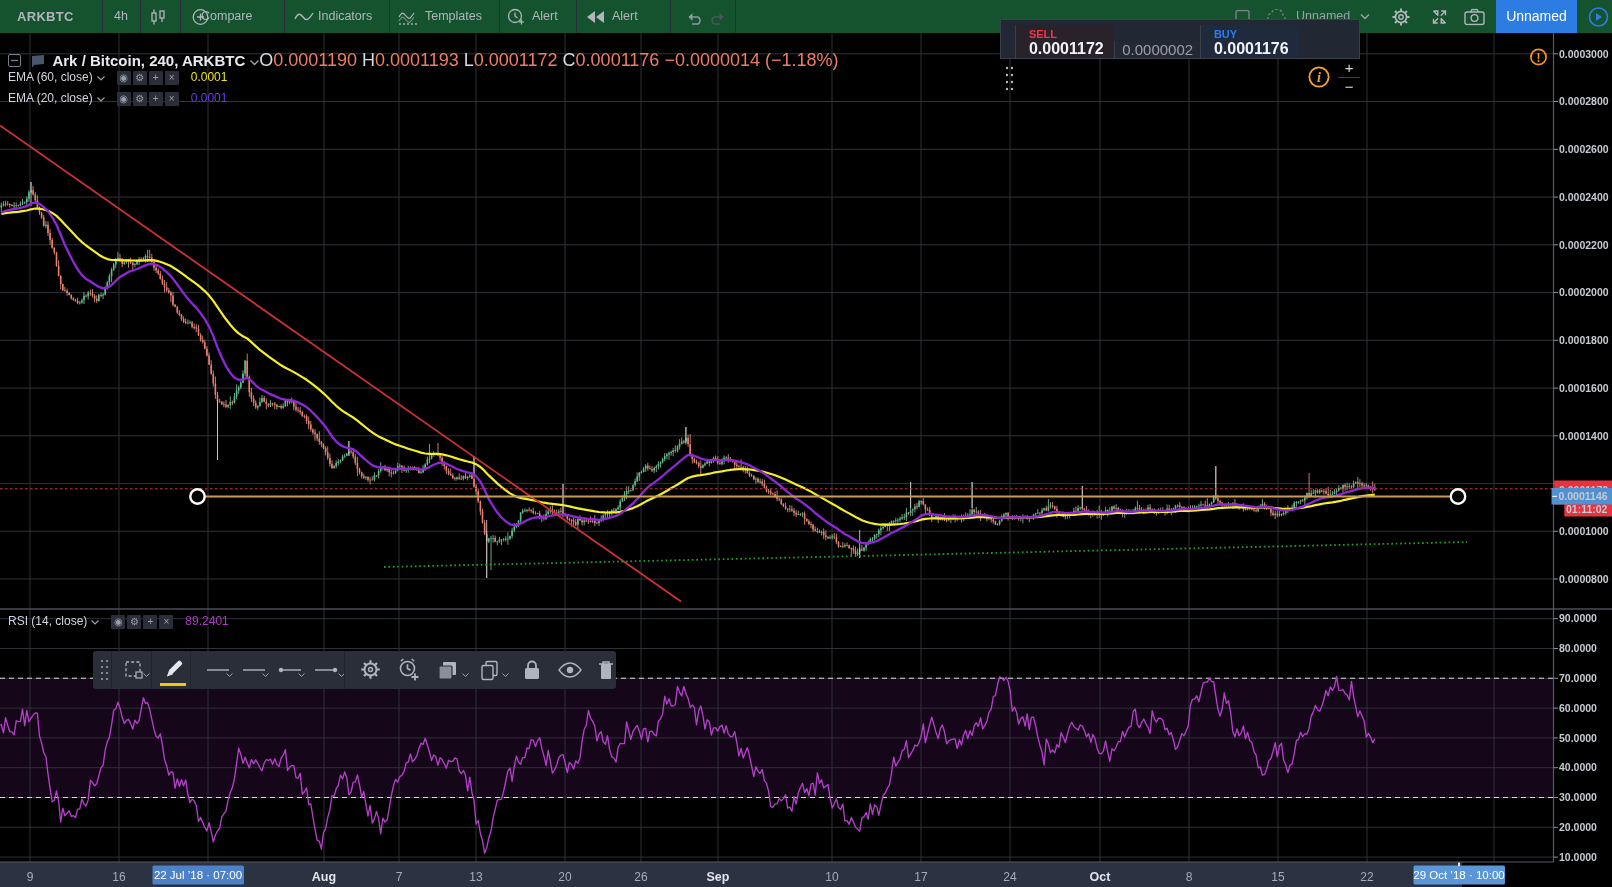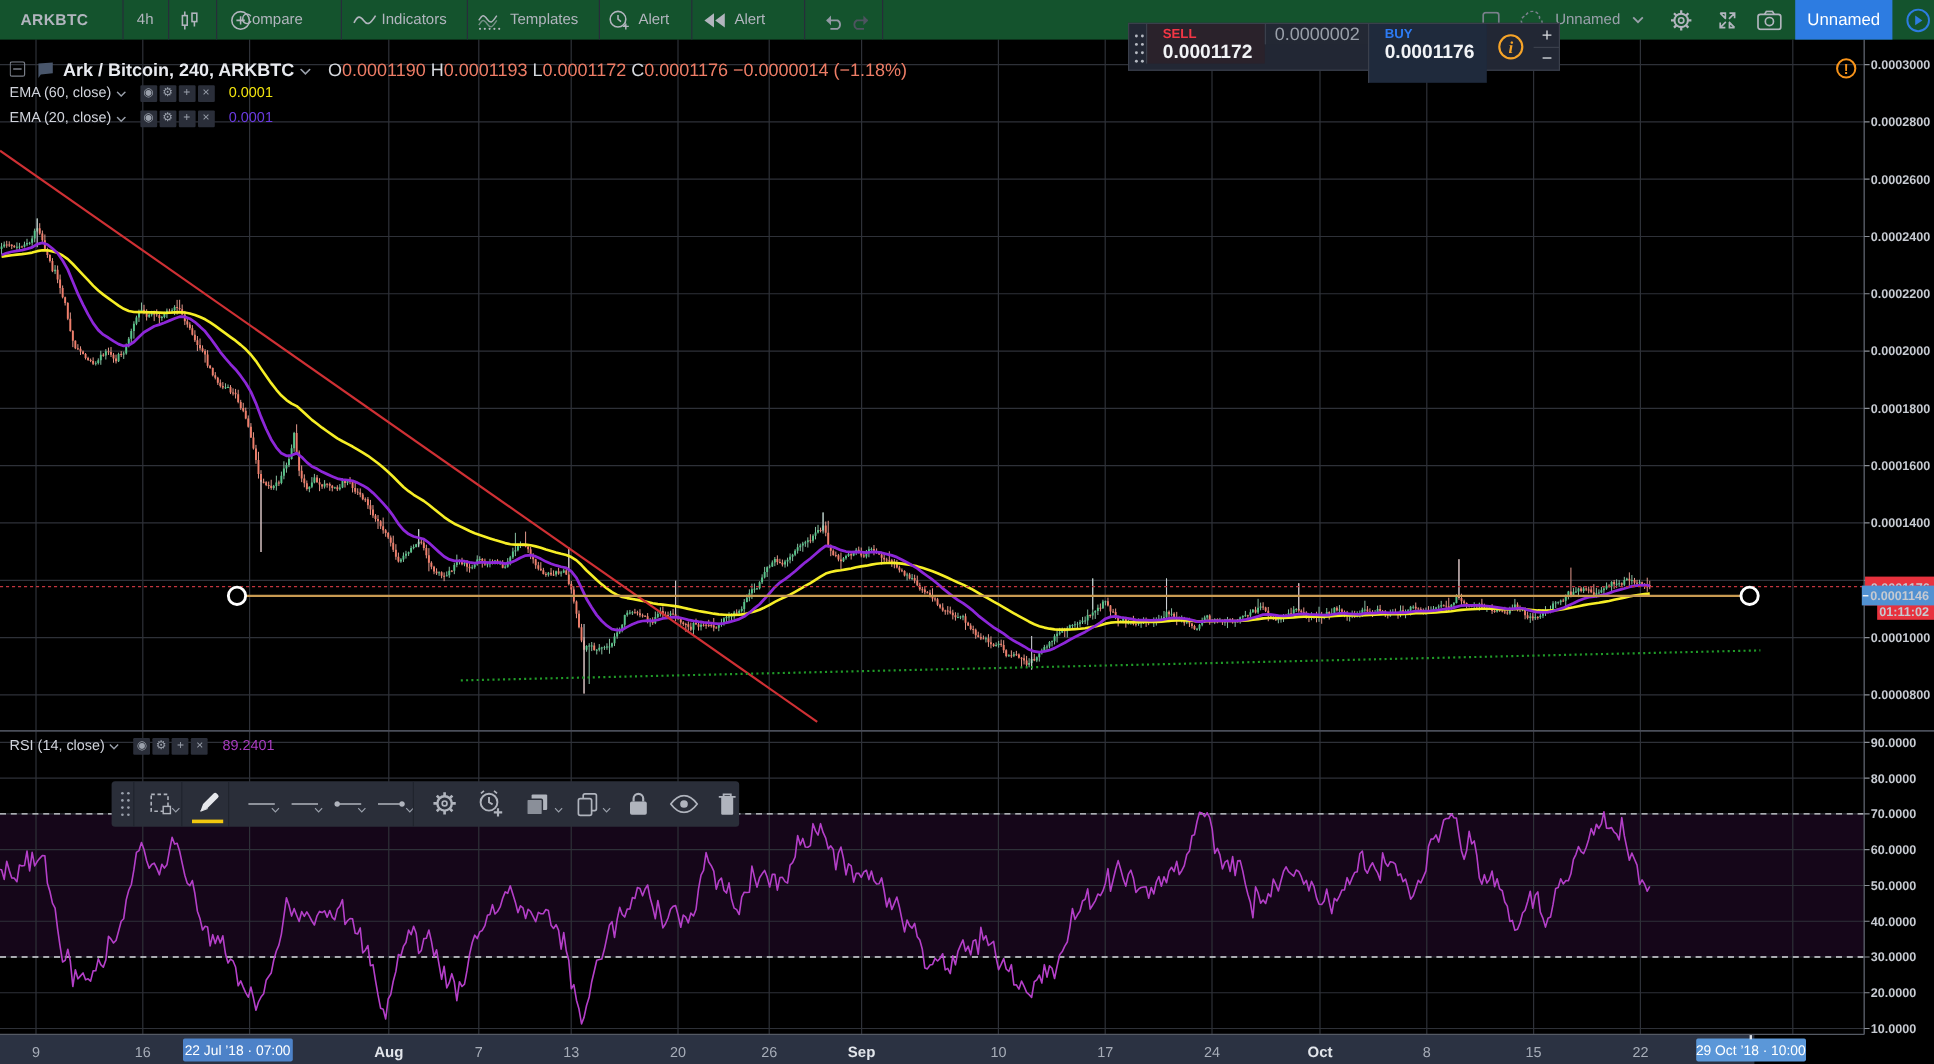--- a/index.html
+++ b/index.html
@@ -8,21 +8,21 @@
 .bl{font:12px "Liberation Sans",sans-serif;fill:#a7adb8;text-anchor:middle}
 .bm{font:bold 12.5px "Liberation Sans",sans-serif;fill:#e2e5ea;text-anchor:middle}
 .bh{font:11.5px "Liberation Sans",sans-serif;fill:#fff}
 #tb{position:absolute;left:0;top:0;width:1612px;height:33px;background:#14532d;z-index:5}
 #tb .it{position:absolute;top:0;height:33px;line-height:33px;color:#b2b5be;font-size:12.5px;white-space:nowrap}
 #tb .sep{position:absolute;top:0;width:1px;height:33px;background:#272d3a}
 #tb svg{position:absolute;top:50%;transform:translateY(-50%)}
 .ttl{position:absolute;color:#e8eaef;font-weight:bold}
 .leg{position:absolute;z-index:3;white-space:nowrap}
 .lbtn{display:inline-block;width:14px;height:14px;background:#2a2e39;color:#9aa0ab;font-size:10px;line-height:14px;text-align:center;margin-right:2px;vertical-align:middle;border-radius:1px}
-#widget{position:absolute;left:940px;top:19px;width:360px;height:40px;background:#222734;border:1px solid #3a3f4b;z-index:6;display:flex;align-items:flex-start}
+#widget{position:absolute;left:1000px;top:19px;width:360px;height:40px;background:#222734;border:1px solid #3a3f4b;z-index:6;display:flex;align-items:flex-end}
  .ohlc{color:#ee7d66}</style></head><body>
 <svg id="cv" width="1612" height="887">
     <rect width="1612" height="887" fill="#000"></rect>
     <rect x="0" y="862" width="1462" height="25" fill="#2b3242"></rect>
     <rect x="0" y="678.3" width="1553.5" height="119.2" fill="rgba(160,50,190,0.13)"></rect>
     <path d="M30 33V862M119 33V862M208 33V862M324 33V862M399 33V862M476 33V862M565 33V862M641 33V862M718 33V862M832 33V862M921 33V862M1010 33V862M1100 33V862M1189 33V862M1278 33V862M1367 33V862M1494 33V862M0 53.8H1553.5M0 101.5H1553.5M0 149.3H1553.5M0 197.1H1553.5M0 244.8H1553.5M0 292.6H1553.5M0 340.3H1553.5M0 388.1H1553.5M0 435.8H1553.5M0 483.6H1553.5M0 531.3H1553.5M0 579H1553.5M0 618.7H1553.5M0 648.5H1553.5M0 678.3H1553.5M0 708.1H1553.5M0 737.9H1553.5M0 767.7H1553.5M0 797.5H1553.5M0 827.3H1553.5M0 857.1H1553.5" stroke="#2e3138" stroke-width="1" fill="none"></path>
     <path d="M0 678.3H1553.5 M0 797.5H1553.5" stroke="#d8dbe0" stroke-width="1.1" stroke-dasharray="5 4" fill="none"></path>
     <path d="M-0.8 204.2V210.6M1.3 202.4V212M3.5 201.3V206.5M14.1 202V208.3M16.2 202.4V209.4M20.4 201.4V206.3M22.5 199V205.1M24.7 201.5V204M26.8 196.4V204.9M28.9 190.5V201.9M31 182V193.5M45.9 220.9V228.4M79.8 301V304.6M81.9 298.6V303.8M84 292.3V304M88.2 290.9V299.6M98.8 293.9V301.7M103.1 293V299.1M105.2 286.2V295.6M107.3 280.8V289.5M109.4 273.9V285.6M111.6 267.7V282.2M113.7 263V271M115.8 258V268.3M117.9 252.1V260.7M124.3 261.3V264.9M126.4 259V263.8M134.9 263.2V267.4M137 259.8V265.3M139.1 257.1V265.1M143.4 256.9V260.4M145.5 254.3V262.6M187.9 319.4V324.2M190 320.4V323.4M228.1 404.1V408.2M230.3 396.4V408.8M234.5 393V403.6M236.6 384.4V399.4M238.7 385.5V393.9M240.8 380.8V389.3M243 370.4V383M245.1 359.9V376.5M257.8 405.3V410.2M259.9 397.6V406.8M262 394.9V402.8M270.5 400.1V407.1M279 405.6V407.4M283.2 403.4V408.8M285.4 398.6V406.8M289.6 399.7V404.3M334.1 465.1V469M336.2 460.4V468.3M338.3 459V465.5M340.5 459.6V463.3M342.6 454.8V460.9M344.7 453.7V457.8M346.8 453.2V456.2M348.9 441V455.2M365.9 476.1V479.9M372.3 476.2V480.4M374.4 472.3V481.5M378.6 469V478.5M380.7 462.2V472.7M382.9 466.2V470.4M387.1 467.3V471.9M393.5 470.7V474.4M395.6 469.5V474M397.7 462.8V471.4M399.8 463.6V469.7M406.2 468.7V472.8M408.3 465.7V472.8M412.5 466.6V470.3M416.8 467.1V470.7M421 470.9V473.9M423.1 465.1V473.1M425.2 463.2V471.1M427.4 456.4V465.7M429.5 444V463.4M431.6 453V459.5M433.7 451.2V456.7M457 476.6V480.5M463.4 475.5V480.5M467.6 475.7V480.5M469.8 474V477.6M488.8 537.7V543.1M491 536V570M493.1 535V542.6M497.3 540.8V545.4M499.4 536.7V542.9M501.5 539V545.3M503.7 538.1V541.6M505.8 536.1V541.5M507.9 532.3V544.8M510 535.5V539.8M512.1 527.7V538.4M514.3 523.1V532.3M516.4 522.9V528.3M518.5 520.1V527M520.6 512.2V522.8M522.7 508.6V513.9M524.9 508.3V512.1M527 509V512.5M541.8 515V522.3M546.1 509.6V520.1M548.2 509.5V515.2M550.3 506.1V513.8M558.8 509V514.6M577.9 518.4V529.2M584.2 517.3V525.4M599 519V526M601.2 515.6V522.3M603.3 514.4V521.3M605.4 512.6V520M607.5 510.2V519.2M609.6 511.1V518M611.8 509V515.7M616 507.9V513.3M618.1 505.3V510.5M620.2 499.2V510.6M622.4 495.4V502M624.5 491.1V501.1M626.6 486.4V499.2M628.7 486.2V494M630.8 489.8V491.6M633 484.3V491.2M635.1 478.6V486.7M637.2 472.4V482.1M639.3 471.9V480.9M641.4 470.5V473.6M643.6 467V472.5M645.7 464.2V471.8M654.2 466.5V473M656.3 464.7V472.1M658.4 461.2V469.5M660.5 461.5V467.6M662.6 457.7V463.5M664.7 453.1V461.3M666.9 453V459.2M669 451.5V459.8M671.1 450.6V455.7M673.2 447.8V456.3M677.5 445.2V452.3M679.6 439.1V449.5M681.7 437.4V444.6M685.9 427V444.7M702.9 464.2V468.4M705 462.2V466.4M707.1 460.7V464.1M711.4 459.6V463.5M713.5 456.6V462.6M722 458.3V465.4M724.1 455.4V464.4M726.2 456.2V460.1M755.9 477.2V483.7M760.1 478.3V483.4M798.3 510.6V515.2M800.4 513.1V516M802.5 512.3V516.9M821.6 530.5V535.4M830.1 535.3V538.9M832.2 534.1V539.7M840.7 545.2V547.3M844.9 543.3V547.6M857.6 548.5V556.1M859.7 547.4V558M864 547V551.8M866.1 543.8V551.3M868.2 540.5V545.4M870.3 537.4V542.8M872.5 537.1V542M874.6 534.2V540.3M876.7 533.7V538.7M878.8 528.5V537.1M880.9 524.8V535.4M883.1 523.2V529.6M885.2 523V527.4M889.4 521.9V531.2M891.5 520.5V525.5M893.7 520.1V524.4M895.8 517.7V522.9M897.9 518.2V523.4M900 516.6V522.4M902.1 514.1V520M904.3 513.7V520.1M906.4 507.9V521M910.6 482V516.3M912.7 508.5V515.8M914.9 503.8V512.5M919.1 499.8V507.4M921.2 500.5V504.5M933.9 516.7V519M936 514V519.4M940.3 516.5V520.4M942.4 518.2V520.6M948.8 515.3V521.5M950.9 516.5V523.2M953 514.4V520M961.5 514.5V522.5M963.6 514.4V521.3M965.7 512.4V517.8M967.8 513.1V516.2M970 509.2V517M972.1 482V515.3M976.3 506.9V513.7M984.8 512.9V518.7M989 515.5V520.1M997.5 523.2V525.5M999.6 519.9V525.6M1001.8 514.7V521.9M1003.9 513V519.2M1006 512.4V516.4M1012.3 515.2V520.1M1016.6 514.9V517.7M1020.8 515.7V521.5M1022.9 514.1V523.4M1029.3 516.8V522.4M1031.4 515.8V518.9M1033.5 513.8V519.7M1035.7 512.7V516.4M1037.8 509.1V514M1042 507.8V515.2M1044.1 507.5V510.7M1048.4 499V511.6M1050.5 502.2V508.6M1065.3 512.4V519.4M1067.5 513.2V518.9M1069.6 511.7V518.3M1073.8 507.8V514.9M1078.1 505.1V513.3M1080.2 506.8V510.1M1092.9 510.2V516.9M1099.2 505.6V518.2M1103.5 511.5V516M1105.6 506.7V514.4M1109.8 507V513.6M1112 505.9V513.1M1116.2 504.2V510.5M1124.7 511.4V517.9M1126.8 508.8V515.1M1131 509.4V514.5M1133.2 508.8V514.7M1135.3 506.4V514M1137.4 500.6V510.7M1145.9 508.3V512M1148 504.7V510.5M1158.6 508V514M1160.7 507.6V512.4M1167.1 504.5V514.3M1171.3 507.9V515.2M1173.4 507.6V512.6M1175.5 504.9V512.9M1177.7 504.4V507.7M1188.3 506.3V512.3M1192.5 505.3V509.8M1194.6 505V510.6M1196.7 505.7V510.5M1198.9 503.7V509.8M1201 500.7V506.8M1209.5 503.5V508M1211.6 501.7V505.9M1213.7 495.2V502.9M1228.5 501.9V506.6M1232.8 502.2V508.9M1239.1 505.9V509.9M1241.3 505V507.8M1247.6 507.1V510.5M1258.2 505.6V512.2M1260.3 503.8V509.1M1262.4 499.1V508.6M1268.8 506.4V509.4M1275.2 510.7V519.1M1279.4 510.9V516.7M1283.6 511.2V515.8M1285.8 507.5V515.1M1287.9 505.1V513.3M1292.1 504.7V511.1M1294.2 501V509.1M1296.4 500.9V506.7M1298.5 501.2V503.7M1300.6 499.6V504.3M1304.8 495.4V506.8M1307 492.4V499.5M1311.2 489.8V496.7M1313.3 489.2V494.1M1315.4 489.6V497.6M1319.7 488.8V494.2M1330.3 489.9V498M1332.4 491.1V495.5M1334.5 489.1V494.4M1336.6 488.7V495.3M1338.8 485.4V491.5M1343 484.3V493.6M1347.2 482.8V490.1M1349.3 483.4V489.1M1353.6 480.7V488.5M1355.7 481.4V484M1359.9 479.2V487.1M1366.3 483.1V487.2" stroke="#8ec7a8" stroke-width="0.8" fill="none"></path>
     <path d="M5.6 200.7V206.5M7.7 201.1V205.8M9.8 203.5V207.6M11.9 204.1V206.5M18.3 204.7V206.3M33.1 186V195.7M35.3 192.1V203.2M37.4 195.4V208.3M39.5 206.4V214.9M41.6 211.9V218.8M43.7 215.1V226.8M48 221.3V236M50.1 228.8V244.8M52.2 237.9V248.7M54.3 247.2V254.6M56.5 251.8V266.8M58.6 260.4V276.4M60.7 275.1V289.3M62.8 283.6V291M64.9 286.8V291.7M67.1 288.6V295.8M69.2 292.1V295.4M71.3 294.2V299.6M73.4 297.3V300.8M75.5 298.8V301.8M77.6 297.8V304.2M86.1 294.3V297.3M90.4 289.7V295.8M92.5 289.2V297.5M94.6 294.1V302.3M96.7 295.5V302.9M101 292.6V297.5M120 254V261.9M122.2 257.7V267.1M128.5 258.9V267.6M130.6 257.8V264M132.8 261.7V269.9M141.2 257.3V261.2M147.6 249.9V262.1M149.7 249.8V258.8M151.8 253.8V262.7M154 259.1V270.9M156.1 265.6V273M158.2 268.5V275.1M160.3 270.9V279.6M162.4 275.2V285M164.5 280V292.5M166.7 282.1V292M168.8 287.8V293.7M170.9 291V302.2M173 291.8V306.5M175.1 304.1V307.4M177.3 306.2V313.7M179.4 310.1V316.2M181.5 314V320.8M183.6 316.2V323M185.7 318.4V324.3M192.1 320.9V328.4M194.2 323.6V329.6M196.3 324.1V332.1M198.5 324.8V336.1M200.6 333.2V341.6M202.7 335.7V343.5M204.8 339.7V349.4M206.9 346.2V356.4M209.1 352.6V365M211.2 360.2V374.7M213.3 370.7V386.5M215.4 376.5V398.8M217.5 391.8V460M219.7 398.9V402.8M221.8 401V405.1M223.9 401.3V407.4M226 399.8V408.2M232.4 400.5V405M247.2 353.6V379.2M249.3 375.4V396.8M251.4 387.9V401.8M253.6 395.3V406.1M255.7 400.4V408.9M264.2 395.8V402.4M266.3 398.5V409.3M268.4 403.3V407.4M272.6 402.7V406.4M274.8 402.1V409M276.9 404.1V409.5M281.1 404.4V409.2M287.5 399.3V406.3M291.7 397.6V403.5M293.8 400.6V410.4M296 401.7V411.6M298.1 406.9V412.5M300.2 407V414.4M302.3 410.8V416.9M304.4 414.5V418.4M306.6 414.2V424.1M308.7 416.6V429.1M310.8 420.9V431.6M312.9 428.3V434.8M315 429.2V440.8M317.2 433.4V440.9M319.3 431.3V444.8M321.4 440.8V447.3M323.5 443.3V449.2M325.6 446.2V455.4M327.7 446.4V460M329.9 453.5V466.5M332 460.5V468.8M351.1 449V453.8M353.2 450.1V458.7M355.3 453.9V465.3M357.4 456.8V476.1M359.5 467.7V474.4M361.7 471.5V478.5M363.8 473.6V479.1M368 476.1V481.9M370.1 477V484.3M376.5 475V476.8M385 464.8V471.1M389.2 466.7V476.4M391.3 469.3V477.2M401.9 465V473M404.1 465.5V471.5M410.4 466.2V470.4M414.6 466V470.3M418.9 466.8V473.6M435.8 452.7V455.4M438 443V456.1M440.1 454.9V460.8M442.2 455.6V465.9M444.3 461V469.6M446.4 465.6V474M448.6 468.2V475.4M450.7 468.5V475.9M452.8 473.2V478.8M454.9 476.8V480.7M459.2 473.3V480M461.3 475.3V480M465.5 473.1V479M471.9 473.7V479.2M474 456V487.8M476.1 484.2V494.7M478.2 488.4V503M480.4 500.4V515.2M482.5 508.7V523.6M484.6 519.9V535.2M486.7 530.9V578M495.2 535.6V542.3M529.1 507.4V511.3M531.2 508.9V512.9M533.3 507.7V514.4M535.5 511.3V514.7M537.6 512.8V514.2M539.7 510.9V519.5M543.9 514.4V520.7M552.4 505.4V515.1M554.5 509.6V513.3M556.7 509.7V514.3M560.9 507.5V512.8M563 484V517.7M565.1 513V516.5M567.3 514.4V520.6M569.4 517.7V521.6M571.5 518.9V526.5M573.6 517.9V525.7M575.7 518.8V526M580 515.5V520.9M582.1 517.5V525.5M586.3 517.8V522.2M588.4 519.9V524M590.6 516.5V522.6M592.7 520V523M594.8 515V526.1M596.9 521.9V523.8M613.9 507.8V512.7M647.8 462.8V470.7M649.9 465.6V469.6M652 466.3V472.1M675.3 445.2V452.7M683.8 439.7V443.7M688.1 434.6V446.9M690.2 434V456.4M692.3 453.7V463.5M694.4 457.8V463.2M696.5 459.6V464.4M698.7 461.6V467.8M700.8 460.5V474.3M709.3 460.9V466.3M715.6 455.5V461.2M717.7 456.3V464.5M719.9 459.2V464.9M728.3 454.2V462.7M730.5 457V461.5M732.6 459.4V462.4M734.7 461.3V470.5M736.8 460.8V468.5M738.9 464.7V468.3M741.1 459.4V468.8M743.2 465.7V472.4M745.3 465.9V473.6M747.4 466.6V473.7M749.5 471.4V477.1M751.6 473.7V476.8M753.8 475.2V480.4M758 477.4V482.9M762.2 478.9V486.1M764.4 479.7V488.5M766.5 485.6V492.3M768.6 489V494.1M770.7 488.6V495.3M772.8 492.5V494.5M775 491.5V497.9M777.1 490.2V501.4M779.2 497.6V501.2M781.3 498.2V505.1M783.4 503.1V507.3M785.6 502.7V509.8M787.7 508.1V512.3M789.8 505.1V512.2M791.9 505.5V511.9M794 508.1V516.2M796.2 510.2V517.2M804.6 511.3V524.9M806.8 518.1V521.7M808.9 519.4V525.2M811 521.4V528.2M813.1 523.8V532.3M815.2 526.4V531.3M817.4 527.7V533.4M819.5 529.6V532.7M823.7 528.5V539.1M825.8 530.3V540.3M828 535.9V539.1M834.3 533V539.1M836.4 533.5V544.2M838.5 541V547.8M842.8 542V548.2M847 542.4V546.6M849.1 544.5V548.8M851.3 547.6V556.6M853.4 545.4V553.7M855.5 546.6V556.6M861.9 544.9V551M887.3 523.2V530.9M908.5 512V514.8M917 502.9V509.5M923.3 498V505.4M925.4 504.2V513.3M927.6 507.4V510.8M929.7 507.1V516M931.8 513.1V522M938.2 514V523M944.5 513.2V521.2M946.6 516.3V522.1M955.1 514.6V522.4M957.2 516.6V521M959.4 515.8V519.1M974.2 508.7V518.5M978.4 510.2V515.9M980.6 509.9V521M982.7 513.8V517.6M986.9 514.1V521.4M991.2 514.8V522.5M993.3 518.8V523.7M995.4 520.6V524.9M1008.1 511.9V520.6M1010.2 516V518.2M1014.5 515.3V519.4M1018.7 516.4V520.8M1025.1 515.3V518.5M1027.2 515V519.7M1039.9 512.3V516.1M1046.3 505.6V511.3M1052.6 501.9V508.3M1054.7 505.6V510.1M1056.9 505.8V517.7M1059 511.8V515.7M1061.1 513.4V516.7M1063.2 511.8V517.4M1071.7 511.6V515.4M1075.9 506.5V513.7M1082.3 486V510.5M1084.4 507.8V510.8M1086.5 506.2V513M1088.6 509.4V515.6M1090.8 513.1V518.4M1095 512.1V515.6M1097.1 509.8V518.6M1101.4 509.9V519.8M1107.7 509.4V516.3M1114.1 505.2V509.7M1118.3 507V511M1120.4 508.7V514.3M1122.6 509.1V517.3M1128.9 509V514.9M1139.5 505V511.9M1141.6 507V512.5M1143.8 508.4V514.2M1150.1 504.1V511.7M1152.2 508.3V512.4M1154.4 508.4V514.2M1156.5 510.3V515.4M1162.8 507.2V512.2M1165 509.9V515.6M1169.2 504.7V512.6M1179.8 502.1V510.9M1181.9 506.1V509.2M1184 506.1V510.4M1186.1 507V512.2M1190.4 505.1V510.5M1203.1 503.7V505.4M1205.2 500.6V509M1207.3 498.1V509.4M1215.8 466V499.9M1217.9 494.8V504.3M1220.1 499.7V504.9M1222.2 502V506.8M1224.3 504V506.3M1226.4 503.6V506.1M1230.7 503.2V506.7M1234.9 499V508.4M1237 503.1V508.3M1243.4 503.5V511.6M1245.5 507.4V510.7M1249.7 507.4V509.9M1251.9 506.3V510.3M1254 505.7V511.7M1256.1 507.9V512.3M1264.6 502V509.5M1266.7 504.6V510M1270.9 506.1V516.1M1273 509.6V516.2M1277.3 510.9V517.2M1281.5 513.4V516.4M1290 507.5V511.2M1302.7 498.9V501.7M1309.1 473V497.8M1317.6 489.2V493.7M1321.8 489.5V492.6M1323.9 488.8V494.5M1326 488.9V494.4M1328.2 486.8V497.5M1340.9 486.9V489.6M1345.1 483.3V490.7M1351.5 485.3V488.4M1357.8 477V488.2M1362.1 481.6V487.3M1364.2 483.2V488.3M1368.4 484.7V488.2M1370.5 485.9V490.8M1372.7 481.4V493.2M1374.8 484V491" stroke="#eda092" stroke-width="0.8" fill="none"></path>
     <path d="M-0.8 207.4V209.2M1.3 205.5V207.4M3.5 203.8V205.5M14.1 205.6V206.4M16.2 205.4V206.2M20.4 203.8V205.6M22.5 202.4V203.8M24.7 202.3V203.1M26.8 198.8V202.3M28.9 192.2V198.8M31 190.3V192.2M45.9 224.7V226M79.8 302.4V303.2M81.9 300.3V302.4M84 295.7V300.3M88.2 292.8V296.2M98.8 295.1V301.1M103.1 294.6V295.4M105.2 288.4V294.6M107.3 282.3V288.4M109.4 275.9V282.3M111.6 269.8V275.9M113.7 264.6V269.8M115.8 259.9V264.6M117.9 258.1V259.9M124.3 262.2V264M126.4 259.7V262.2M134.9 264.2V265M137 260.8V264.2M139.1 258.9V260.8M143.4 258.5V259.3M145.5 255.9V258.5M187.9 322.7V323.5M190 322.6V323.4M228.1 405V406.7M230.3 402.1V405M234.5 396.4V402.4M236.6 390.5V396.4M238.7 387.5V390.5M240.8 382.6V387.5M243 373.6V382.6M245.1 360.8V373.6M257.8 405.7V407.5M259.9 402.1V405.7M262 398V402.1M270.5 403.2V405.5M279 406.1V406.9M283.2 406.2V407.7M285.4 400.2V406.2M289.6 400.9V402.6M334.1 466.3V468M336.2 463.1V466.3M338.3 461.4V463.1M340.5 460.2V461.4M342.6 456.6V460.2M344.7 455.8V456.6M346.8 453.6V455.8M348.9 451.5V453.6M365.9 476.9V477.7M372.3 479.4V480.2M374.4 475.6V479.4M378.6 470.9V475.7M380.7 467V470.9M382.9 466.6V467.4M387.1 469V470.3M393.5 472.7V473.6M395.6 470.4V472.7M397.7 466.2V470.4M399.8 465.8V466.6M406.2 470.3V471.1M408.3 469.2V470.3M412.5 467V469.4M416.8 469.5V470.3M421 472.2V473.1M423.1 467.9V472.2M425.2 464.4V467.9M427.4 459.5V464.4M429.5 458.5V459.5M431.6 455.3V458.5M433.7 453.7V455.3M457 477.2V478.9M463.4 476.1V478.8M467.6 477V478M469.8 475.5V477M488.8 538.4V541.4M491 537.9V538.7M493.1 537.9V538.7M497.3 541.4V542.2M499.4 539.8V541.4M501.5 539.6V540.4M503.7 539.3V540.1M505.8 538.7V539.5M507.9 538.7V539.5M510 536V538.7M512.1 530.5V536M514.3 527.1V530.5M516.4 525.9V527.1M518.5 520.7V525.9M520.6 512.6V520.7M522.7 510.6V512.6M524.9 510.4V511.2M527 510.2V511M541.8 516.8V517.6M546.1 514.1V519.1M548.2 511.6V514.1M550.3 509.2V511.6M558.8 511.3V512.7M577.9 519.1V524.8M584.2 520.6V522.3M599 520.4V523.1M601.2 518.9V520.4M603.3 515.2V518.9M605.4 514.2V515.2M607.5 513.8V514.6M609.6 513.1V513.9M611.8 510.5V513.1M616 509.2V511M618.1 507.4V509.2M620.2 501.6V507.4M622.4 498.1V501.6M624.5 494.3V498.1M626.6 491.1V494.3M628.7 490.6V491.4M630.8 490.3V491.1M633 485.3V490.3M635.1 481.3V485.3M637.2 476.6V481.3M639.3 472.7V476.6M641.4 472V472.8M643.6 468.7V472M645.7 465.8V468.7M654.2 468V470.4M656.3 466.5V468M658.4 464V466.5M660.5 462.3V464M662.6 459V462.3M664.7 456.1V459M666.9 454.6V456.1M669 453V454.6M671.1 451.9V453M673.2 450.3V451.9M677.5 446.4V450.7M679.6 443.8V446.4M681.7 441.6V443.8M685.9 437.9V441.6M702.9 465.3V467.7M705 463.4V465.3M707.1 461.6V463.4M711.4 460.7V462.9M713.5 458.1V460.7M722 460.8V463.8M724.1 457.7V460.8M726.2 457.5V458.3M755.9 478.7V479.5M760.1 481.6V482.4M798.3 514.1V514.9M800.4 513.8V514.6M802.5 513.5V514.3M821.6 531.9V532.7M830.1 537.6V538.4M832.2 536.5V537.6M840.7 546V546.8M844.9 545.2V546.5M857.6 552.5V553.9M859.7 549.2V552.5M864 547.8V550.4M866.1 544.4V547.8M868.2 542.2V544.4M870.3 539.2V542.2M872.5 538.7V539.5M874.6 534.9V538.7M876.7 534.3V535.1M878.8 530.2V534.3M880.9 528.2V530.2M883.1 527V528.2M885.2 524.9V527M889.4 523.4V526M891.5 521V523.4M893.7 520.9V521.7M895.8 520.3V521.1M897.9 519.7V520.5M900 518.5V519.7M902.1 517.2V518.5M904.3 517.1V517.9M906.4 512.6V517.1M910.6 510.5V512.9M912.7 509.2V510.5M914.9 506.4V509.2M919.1 501.3V506.9M921.2 501.1V501.9M933.9 517.7V518.5M936 515.3V517.7M940.3 519V519.8M942.4 518.6V519.4M948.8 517.7V520M950.9 517.5V518.3M953 516.3V517.5M961.5 516.1V518.2M963.6 515.9V516.7M965.7 515.6V516.4M967.8 515.4V516.2M970 514.2V515.4M972.1 509.8V514.2M976.3 511.5V512.3M984.8 515.6V516.4M989 517.2V519M997.5 523.9V524.7M999.6 520.7V523.9M1001.8 516.9V520.7M1003.9 514.6V516.9M1006 513V514.6M1012.3 515.9V517.5M1016.6 517V517.8M1020.8 518V518.8M1022.9 515.9V518M1029.3 517.9V518.7M1031.4 517.2V518M1033.5 514.4V517.2M1035.7 513.4V514.4M1037.8 512.8V513.6M1042 510.2V512.9M1044.1 508.2V510.2M1048.4 506.5V510.5M1050.5 505.5V506.5M1065.3 515.7V516.9M1067.5 515.5V516.3M1069.6 512.6V515.5M1073.8 511V513.7M1078.1 508V511.7M1080.2 507.5V508.3M1092.9 512.5V514.4M1099.2 512.7V515.1M1103.5 513.2V515.2M1105.6 510V513.2M1109.8 511.4V512.6M1112 506.5V511.4M1116.2 508V508.8M1124.7 513.4V514.2M1126.8 511.4V513.4M1131 513V514.1M1133.2 511.8V513M1135.3 508.2V511.8M1137.4 507.9V508.7M1145.9 509.9V511.4M1148 507.6V509.9M1158.6 511.5V513M1160.7 510.1V511.5M1167.1 508.5V511.5M1171.3 509.9V510.9M1173.4 508.5V509.9M1175.5 505.7V508.5M1177.7 505.6V506.4M1188.3 508.5V510.7M1192.5 508.3V509.1M1194.6 507.2V508.3M1196.7 506.3V507.2M1198.9 505.4V506.3M1201 504.4V505.4M1209.5 504V506.6M1211.6 502.5V504M1213.7 497.3V502.5M1228.5 504.3V505.1M1232.8 503.2V504.5M1239.1 506.6V507.4M1241.3 506.2V507M1247.6 508.2V509.6M1258.2 507.5V511M1260.3 506.5V507.5M1262.4 503.8V506.5M1268.8 507.1V507.9M1275.2 513.8V515.1M1279.4 514.1V515.2M1283.6 513.1V514.3M1285.8 509.6V513.1M1287.9 508.5V509.6M1292.1 507.8V509.2M1294.2 503V507.8M1296.4 502V503M1298.5 501.8V502.6M1300.6 500.4V501.8M1304.8 497.6V500.6M1307 493V497.6M1311.2 493.2V495.9M1313.3 493V493.8M1315.4 490.5V493M1319.7 490.5V492.4M1330.3 494.4V495.6M1332.4 493.8V494.6M1334.5 491.9V493.8M1336.6 490.5V491.9M1338.8 488.1V490.5M1343 484.9V488.7M1347.2 486.5V487.3M1349.3 486V486.8M1353.6 483.3V487.2M1355.7 482.2V483.3M1359.9 483.3V484.1M1366.3 485.3V486.1" stroke="#57c389" stroke-width="1.6" fill="none"></path>
@@ -212,21 +212,21 @@
       <path d="M8 6.5l6 4-6 4z" fill="#2d7ce1"></path>
     </svg>
   </div>
 <div class="leg" style="left:8px;top:50px;height:17px"><svg width="14" height="14" style="vertical-align:-2px">
       <rect x="0.5" y="0.5" width="12" height="12" rx="1.5" stroke="#787d87" fill="none"></rect>
       <line x1="3" y1="6.5" x2="10" y2="6.5" stroke="#787d87" stroke-width="1.3"></line>
     </svg> <svg width="15" height="15" style="vertical-align:-3px;margin-left:5px">
       <path d="M1 14V2l12-1v9L3 11z" fill="#49566b"></path>
     </svg><span style="color:#e8eaef;font-size:15px;font-weight:bold;margin-left:6px">Ark / Bitcoin, 240, ARKBTC</span><svg width="9" height="6" style="margin-left:5px">
       <path d="M0.5 0.5l4 4 4-4" stroke="#9aa0ab" fill="none" stroke-width="1.4"></path>
-    </svg><span style="font-size:15px;margin-left:14px;color:#d6d9de">O<span class="ohlc">0.0001190</span> H<span class="ohlc">0.0001193</span> L<span class="ohlc">0.0001172</span> C<span class="ohlc">0.0001176</span> <span class="ohlc">−0.0000014 (−1.18%)</span></span></div>
+    </svg><span style="font-size:18px;color:#d6d9de">O<span class="ohlc">0.0001190</span> H<span class="ohlc">0.0001193</span> L<span class="ohlc">0.0001172</span> C<span class="ohlc">0.0001176</span> <span class="ohlc">−0.0000014 (−1.18%)</span></span></div>
 <div class="leg" style="left:8px;top:70px;font-size:12px;color:#d1d4dc">EMA (60, close)<svg width="8" height="5" style="margin-left:4px;margin-right:12px">
       <path d="M0.5 0.5l3.5 3.5L7.5 0.5" stroke="#9aa0ab" fill="none" stroke-width="1.2"></path>
     </svg><span class="lbtn">◉</span><span class="lbtn">⚙</span><span class="lbtn">+</span><span class="lbtn">×</span><span style="color:#f2e40e;margin-left:10px">0.0001</span></div>
 <div class="leg" style="left:8px;top:91px;font-size:12px;color:#d1d4dc">EMA (20, close)<svg width="8" height="5" style="margin-left:4px;margin-right:12px">
       <path d="M0.5 0.5l3.5 3.5L7.5 0.5" stroke="#9aa0ab" fill="none" stroke-width="1.2"></path>
     </svg><span class="lbtn">◉</span><span class="lbtn">⚙</span><span class="lbtn">+</span><span class="lbtn">×</span><span style="color:#6b3be0;margin-left:10px">0.0001</span></div>
 <div class="leg" style="left:8px;top:614px;font-size:12px;color:#d1d4dc">RSI (14, close)<svg width="8" height="5" style="margin-left:4px;margin-right:12px">
       <path d="M0.5 0.5l3.5 3.5L7.5 0.5" stroke="#9aa0ab" fill="none" stroke-width="1.2"></path>
     </svg><span class="lbtn">◉</span><span class="lbtn">⚙</span><span class="lbtn">+</span><span class="lbtn">×</span><span style="color:#a93cc0;margin-left:10px">89.2401</span></div>
 <div style="position:absolute;left:93px;top:651px;width:523px;height:38px;background:#2a2e39;border-radius:3px;z-index:4">
@@ -361,21 +361,21 @@
         <circle cx="7" cy="10" r="1.2" fill="#b6bac2"></circle>
         <circle cx="7" cy="17" r="1.2" fill="#b6bac2"></circle>
         <circle cx="7" cy="24" r="1.2" fill="#b6bac2"></circle>
       </svg>
     </div>
     <div style="width:100px;background:#2a222b;border-left:1px solid #3a3f4b;padding:3px 0 0 13px">
       <div style="color:#f23645;font-size:11px;font-weight:bold">SELL</div>
       <div style="color:#f1f3f6;font-size:16px;font-weight:bold;margin-top:0px">0.0001172</div>
     </div>
     <div style="width:86px;background:#232834;border-left:1px solid #3a3f4b;color:#9aa0aa;font-size:15px;display:flex;align-items:center;justify-content:center">0.0000002</div>
-    <div style="width:100px;background:#1f2a3c;border-left:1px solid #3a3f4b;padding:3px 0 16px 13px">
+    <div style="width:100px;background:#1f2a3c;border-left:1px solid #3a3f4b;padding:3px 0 0 13px">
       <div style="color:#2d7bf4;font-size:11px;font-weight:bold">BUY</div>
       <div style="color:#f1f3f6;font-size:16px;font-weight:bold;margin-top:0px">0.0001176</div>
     </div>
     <div style="width:38px;position:relative;border-left:1px solid #3a3f4b">
       <svg style="position:absolute;left:8px;top:8px" width="22" height="22">
         <circle cx="11" cy="11" r="9.6" stroke="#f7a428" fill="none" stroke-width="1.8"></circle>
         <text x="11" y="16" text-anchor="middle" font-family="Liberation Serif" font-size="14" font-style="italic" font-weight="bold" fill="#f7a428">i</text>
       </svg>
     </div>
     <div style="width:22px;border-left:1px solid #3a3f4b;position:relative;color:#d6d9de">

